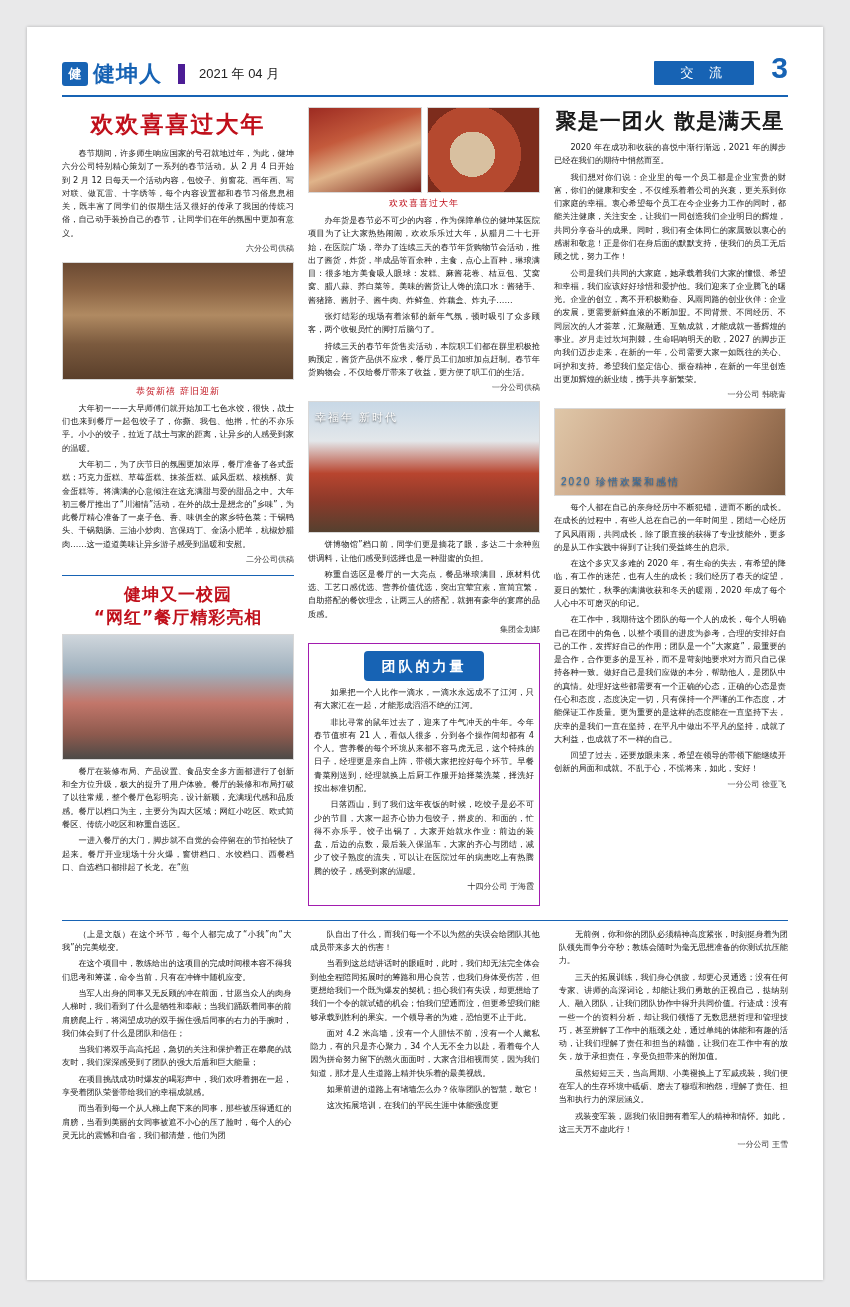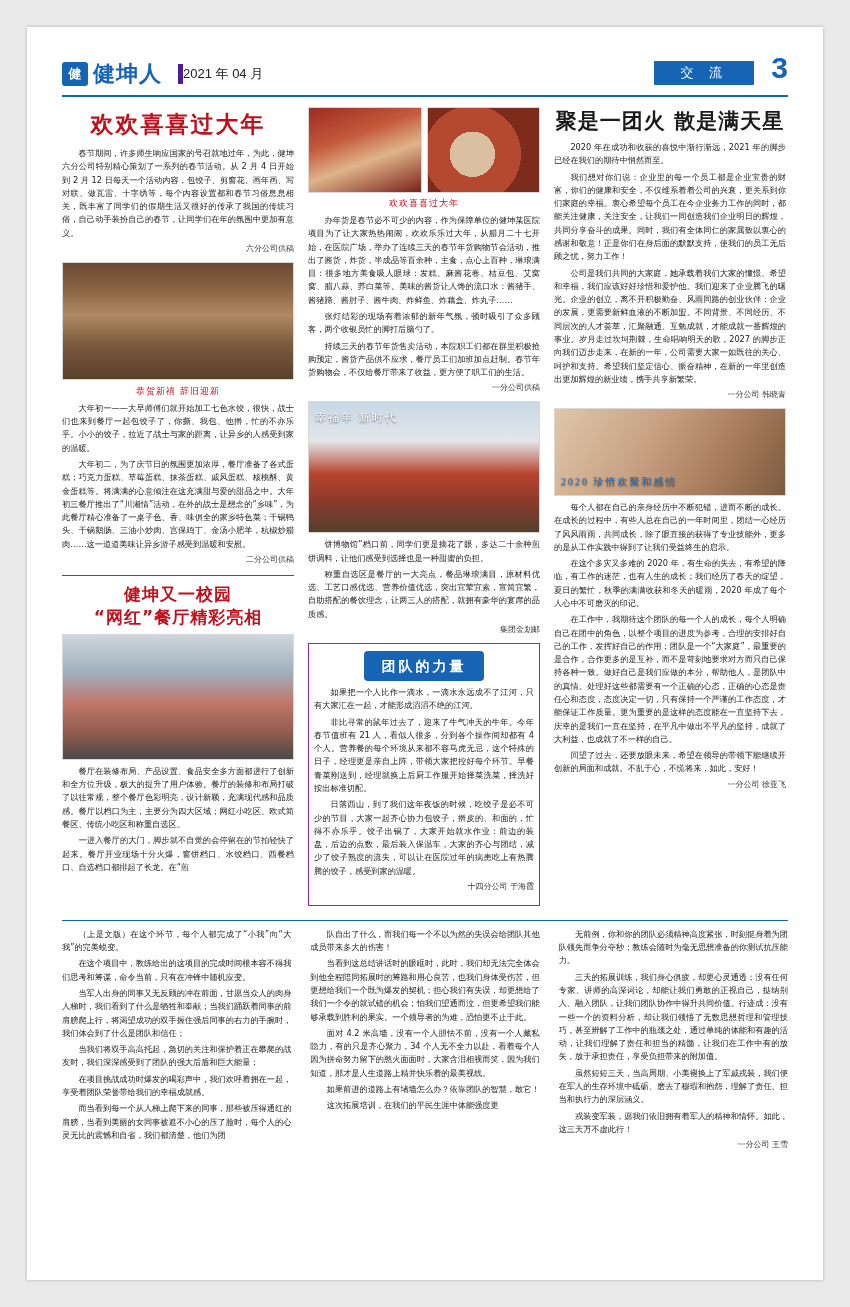--- a/index.html
+++ b/index.html
@@ -22,22 +22,22 @@
   
   .masthead{display:flex;align-items:center;height:34px;position:relative;}
   .logo-mark{
     width:26px;height:24px;background:#1763b4;border-radius:3px;
     display:flex;align-items:center;justify-content:center;color:#fff;
     font-size:13px;font-weight:bold;margin-right:5px;flex:0 0 auto;
   }
   .logo-text{font-size:22px;font-weight:bold;color:#1763b4;letter-spacing:1px;
     font-family:"DejaVu Sans",sans-serif;}
   .masthead-date{
-    margin-left:16px;font-size:13px;color:#222;border-left:5px solid #4c1d95;
-    line-height:20px;
+    margin-left:16px;font-size:13px;color:#222;border-left:7px solid #4c1d95;
+    padding-left:14px;line-height:20px;
   }
   .section-tab{
     position:absolute;right:34px;top:4px;
     background:#1763b4;color:#fff;font-size:13px;
     padding:3px 26px;border-radius:1px;letter-spacing:6px;
   }
   .page-no{
     position:absolute;right:0;top:-6px;font-size:30px;color:#1763b4;font-weight:bold;
   }
   .rule{height:2px;background:#1763b4;margin:4px 0 8px 0;}
@@ -86,21 +86,21 @@
   .boxed{border:1px solid #a21caf;padding:5px;margin:6px 0;box-sizing:border-box;}
   .teamlogo{
     display:block;margin:2px auto 5px auto;width:120px;height:30px;
     background:#1763b4;color:#fff;font-size:14px;font-weight:bold;
     letter-spacing:3px;text-align:center;line-height:30px;border-radius:4px;
     font-family:"DejaVu Sans",sans-serif;
   }
   .overlay-title{
     position:absolute;left:6px;top:8px;color:#fff;font-size:11px;
     letter-spacing:2px;text-shadow:0 1px 2px rgba(0,0,0,.6);
-    font-family:Liberation Serif, serif;
+    font-family:Liberation Sans, sans-serif;
   }
   .bottom-rule{height:1px;background:#1763b4;margin:8px 0 7px;}
   .cols3{display:flex;gap:19px;}
   .red-campus{
     text-align:center;font-size:17px;font-weight:bold;color:#c0101b;
     letter-spacing:1px;line-height:1.35;margin:3px 0 5px;
     font-family:"DejaVu Sans",sans-serif;
   }
 </style>
 </head>

